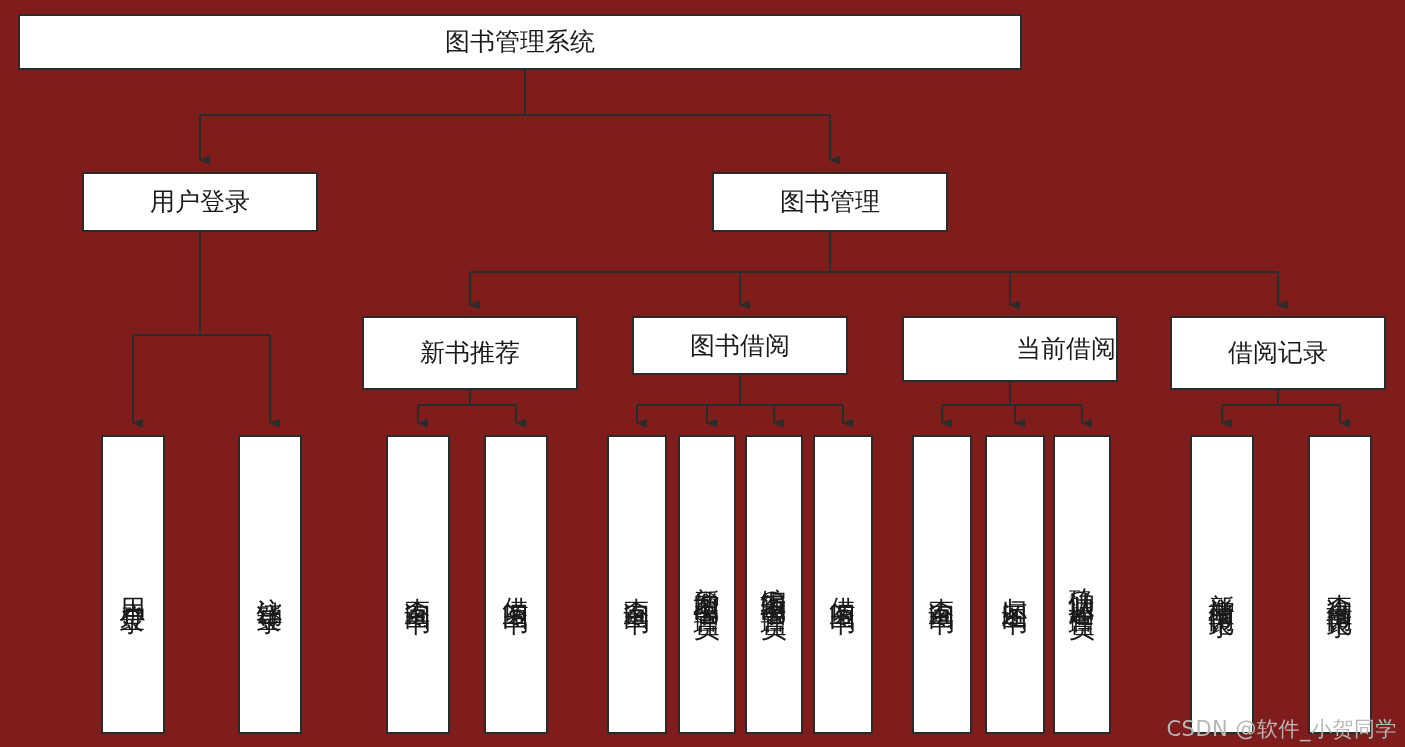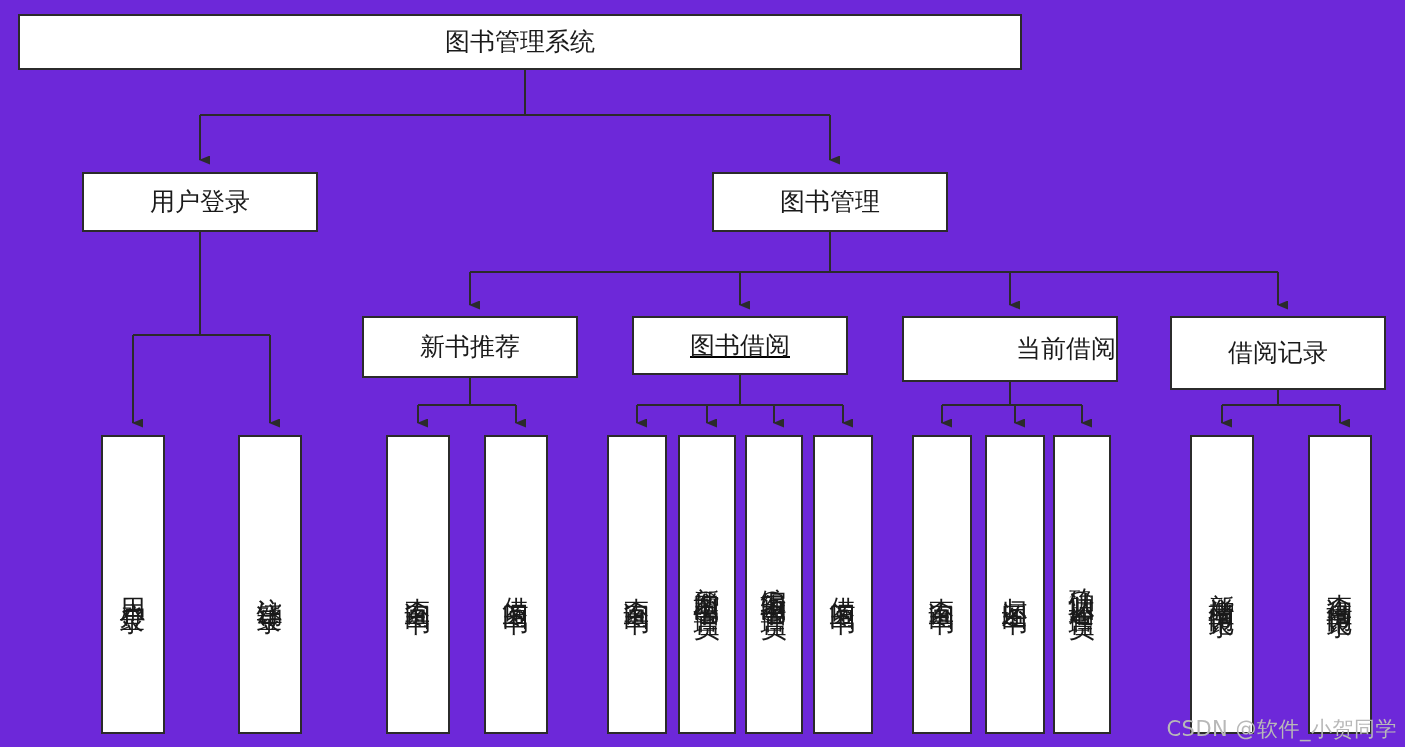--- a/index.html
+++ b/index.html
@@ -11,21 +11,21 @@
   body {
     width: 1405px;
     height: 747px;
     font-family: "DejaVu Sans", "Liberation Sans", sans-serif;
     overflow: hidden;
   }
   #diagram-root {
     position: relative;
     width: 1405px;
     height: 747px;
-    background: #6d28d9;
+    background: #7f1d1d;
   }
   svg.edges {
     position: absolute;
     left: 0;
     top: 0;
     width: 1405px;
     height: 747px;
   }
   .node {
     position: absolute;
@@ -129,24 +129,24 @@
     <span class="node-label">图书管理系统</span>
   </div>
 
   <div class="node horizontal" style="left:82px;top:172px;width:236px;height:60px;">
     <span class="node-label">用户登录</span>
   </div>
   <div class="node horizontal" style="left:712px;top:172px;width:236px;height:60px;align-items:center;">
     <span class="node-label">图书管理</span>
   </div>
 
-  <div class="node horizontal" style="left:362px;top:316px;width:216px;height:62px;">
+  <div class="node horizontal" style="left:362px;top:316px;width:216px;height:74px;">
     <span class="node-label">新书推荐</span>
   </div>
-  <div class="node horizontal" style="left:632px;top:316px;width:216px;height:59px;text-decoration:underline;">
+  <div class="node horizontal" style="left:632px;top:316px;width:216px;height:59px;">
     <span class="node-label">图书借阅</span>
   </div>
   <div class="node horizontal" style="left:902px;top:316px;width:216px;height:66px;justify-content:flex-end;">
     <span class="node-label">当前借阅</span>
   </div>
   <div class="node horizontal" style="left:1170px;top:316px;width:216px;height:74px;">
     <span class="node-label">借阅记录</span>
   </div>
 
   <div class="node vertical" style="left:101px;top:435px;width:64px;height:299px;">

